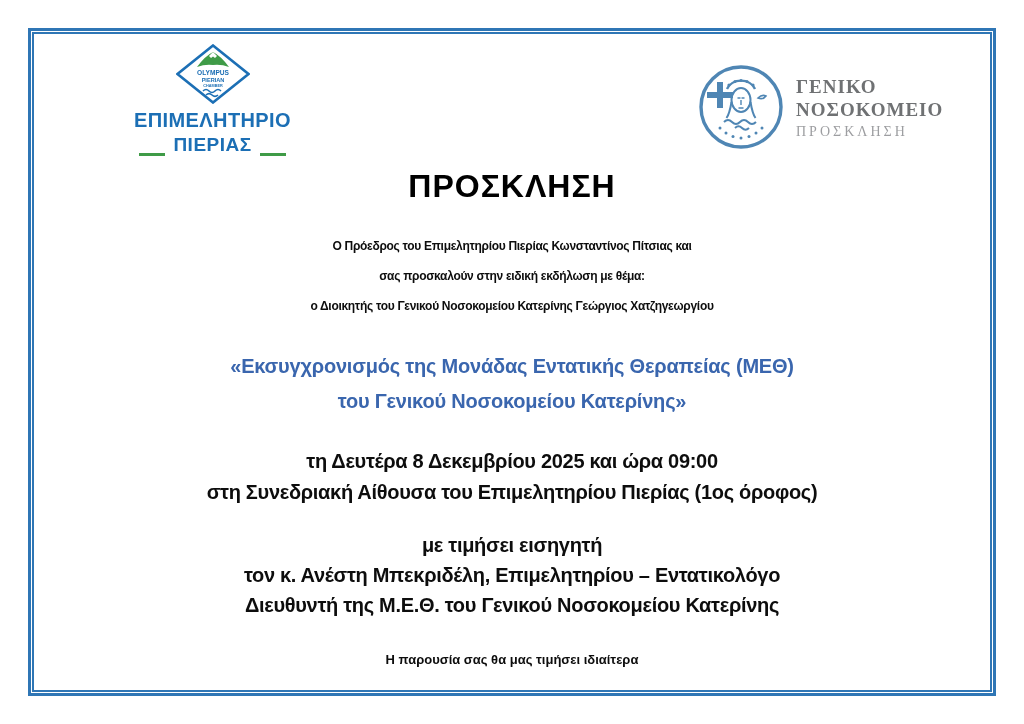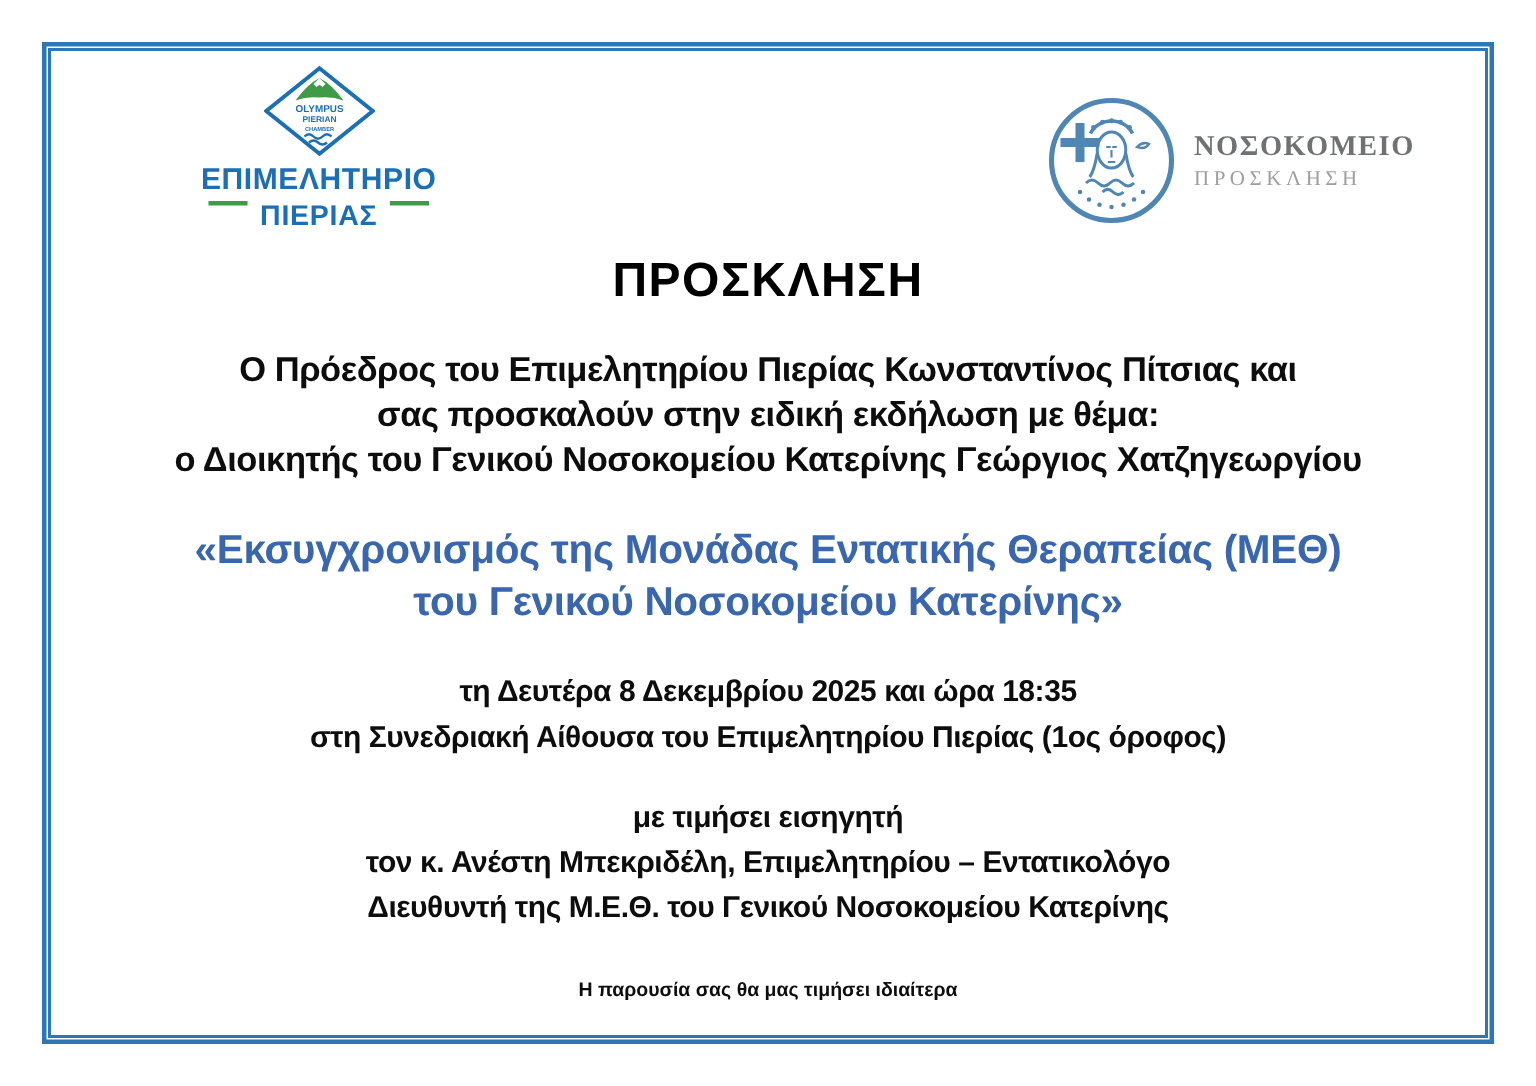--- a/index.html
+++ b/index.html
@@ -24,21 +24,21 @@
   .chamber-logo {
     position: absolute; left: 130px; top: 44px; width: 165px;
     text-align: center;
   }
   .chamber-badge { display: block; margin: 0 auto 4px auto; }
   .chamber-name1 {
     color: #1c6fb5; font-weight: bold; font-size: 20px;
     letter-spacing: 0.4px; line-height: 24px;
   }
   .chamber-name2-row {
-    display: flex; align-items: flex-start; justify-content: center;
+    display: flex; align-items: flex-end; justify-content: center;
     margin-top: 2px;
   }
   .chamber-dash { width: 26px; height: 3px; background: #3f9b47; }
   .chamber-name2 {
     color: #1c6fb5; font-weight: bold; font-size: 19px;
     margin: 0 8px; letter-spacing: 0.5px;
   }
 
   .hospital-logo {
     position: absolute; left: 698px; top: 62px;
@@ -56,23 +56,23 @@
 
   
   .main {
     position: absolute; left: 62px; right: 62px; top: 168px;
     text-align: center; color: #0d0d0d; font-weight: bold;
   }
   .title {
     font-size: 32px; letter-spacing: 1px; color: #000;
     margin-bottom: 26px;
   }
-  .intro { font-size: 23px; line-height: 30px; letter-spacing: -0.3px; }
+  .intro { font-size: 12px; line-height: 30px; letter-spacing: -0.3px; }
   .theme {
-    color: #3a66ae; font-size: 27px; line-height: 35px;
+    color: #3a66ae; font-size: 20px; line-height: 35px;
     margin-top: 28px; letter-spacing: -0.2px;
   }
   .when { font-size: 20px; line-height: 31px; margin-top: 27px; letter-spacing: -0.3px; }
   .speaker { font-size: 20px; line-height: 30px; margin-top: 22px; letter-spacing: -0.3px; }
   .closing { font-size: 13px; margin-top: 32px; }
 </style>
 </head>
 <body>
 
 <div class="frame">
@@ -123,41 +123,42 @@
 
     <circle cx="22" cy="66" r="1.5" fill="#4f86b4" stroke="none"></circle>
     <circle cx="28" cy="71" r="1.5" fill="#4f86b4" stroke="none"></circle>
     <circle cx="35" cy="74.5" r="1.5" fill="#4f86b4" stroke="none"></circle>
     <circle cx="43" cy="76" r="1.5" fill="#4f86b4" stroke="none"></circle>
     <circle cx="51" cy="74.5" r="1.5" fill="#4f86b4" stroke="none"></circle>
     <circle cx="58" cy="71" r="1.5" fill="#4f86b4" stroke="none"></circle>
     <circle cx="64" cy="66" r="1.5" fill="#4f86b4" stroke="none"></circle>
   </svg>
   <div class="hospital-text">
+    <div class="hospital-name1">ΓΕΝΙΚΟ</div>
     <div class="hospital-name2">ΝΟΣΟΚΟΜΕΙΟ</div>
     <div class="hospital-name3">ΠΡΟΣΚΛΗΣΗ</div>
   </div>
 </div>
 
 <div class="main">
   <div class="title">ΠΡΟΣΚΛΗΣΗ</div>
 
   <div class="intro">
     <div>Ο Πρόεδρος του Επιμελητηρίου Πιερίας Κωνσταντίνος Πίτσιας και</div>
     <div>σας προσκαλούν στην ειδική εκδήλωση με θέμα:</div>
     <div>ο Διοικητής του Γενικού Νοσοκομείου Κατερίνης Γεώργιος Χατζηγεωργίου</div>
   </div>
 
   <div class="theme">
     <div>«Εκσυγχρονισμός της Μονάδας Εντατικής Θεραπείας (ΜΕΘ)</div>
     <div>του Γενικού Νοσοκομείου Κατερίνης»</div>
   </div>
 
   <div class="when">
-    <div>τη Δευτέρα 8 Δεκεμβρίου 2025 και ώρα 18:35</div>
+    <div>τη Δευτέρα 8 Δεκεμβρίου 2025 και ώρα 09:00</div>
     <div>στη Συνεδριακή Αίθουσα του Επιμελητηρίου Πιερίας  (1ος όροφος)</div>
   </div>
 
   <div class="speaker">
     <div>με τιμήσει εισηγητή</div>
     <div>τον κ. Ανέστη Μπεκριδέλη, Επιμελητηρίου – Εντατικολόγο</div>
     <div>Διευθυντή της Μ.Ε.Θ. του Γενικού Νοσοκομείου Κατερίνης</div>
   </div>
 
   <div class="closing">Η παρουσία σας θα μας τιμήσει ιδιαίτερα</div>

